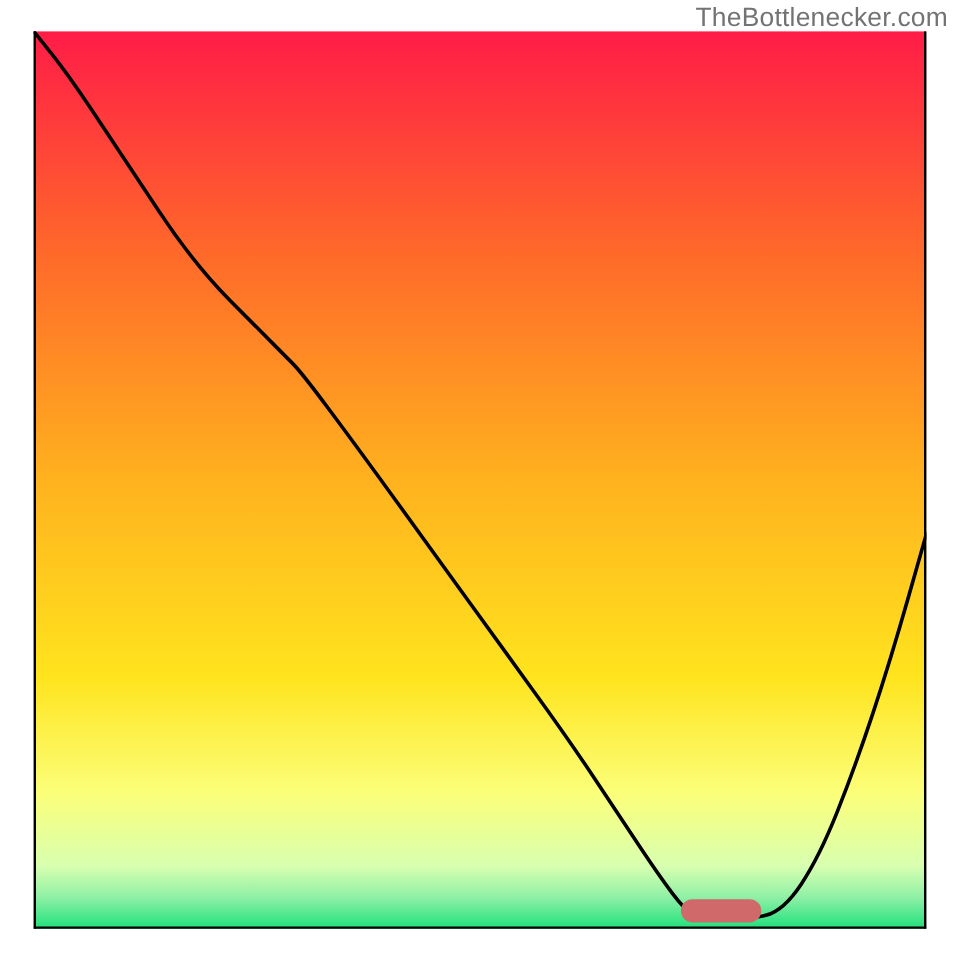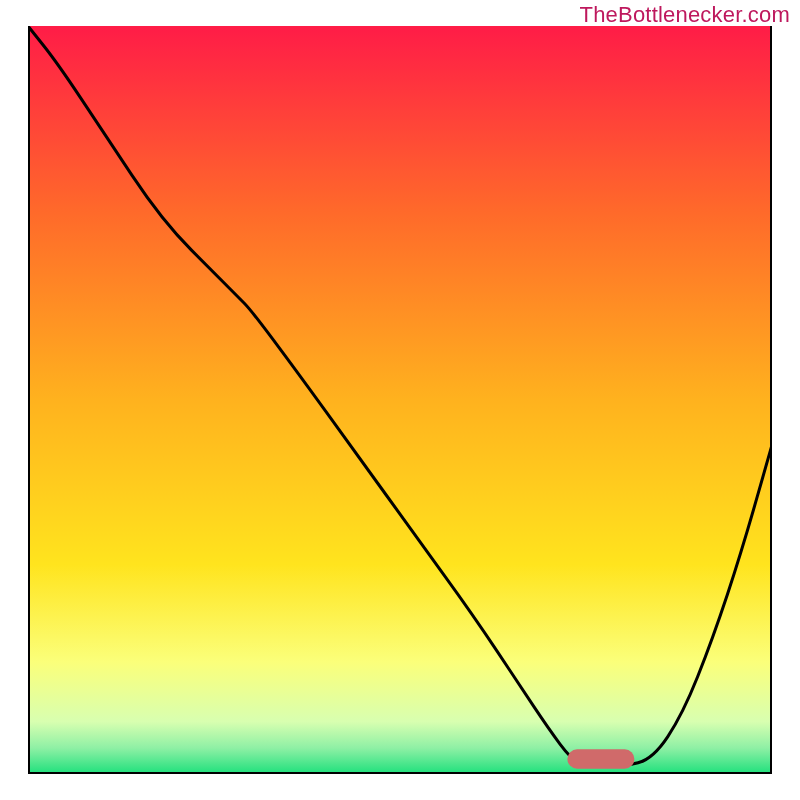--- a/index.html
+++ b/index.html
@@ -14,21 +14,21 @@
   .frame {
     position: relative;
     width: 800px;
     height: 800px;
     box-sizing: border-box;
   }
   .watermark {
     position: absolute;
     top: 2px;
     right: 10px;
-    color: #be185d;
+    color: #737373;
     font-size: 22px;
     font-weight: 500;
     letter-spacing: 0.2px;
     z-index: 10;
   }
   .plot-area {
     position: absolute;
     left: 28px;
     top: 26px;
     width: 744px;

